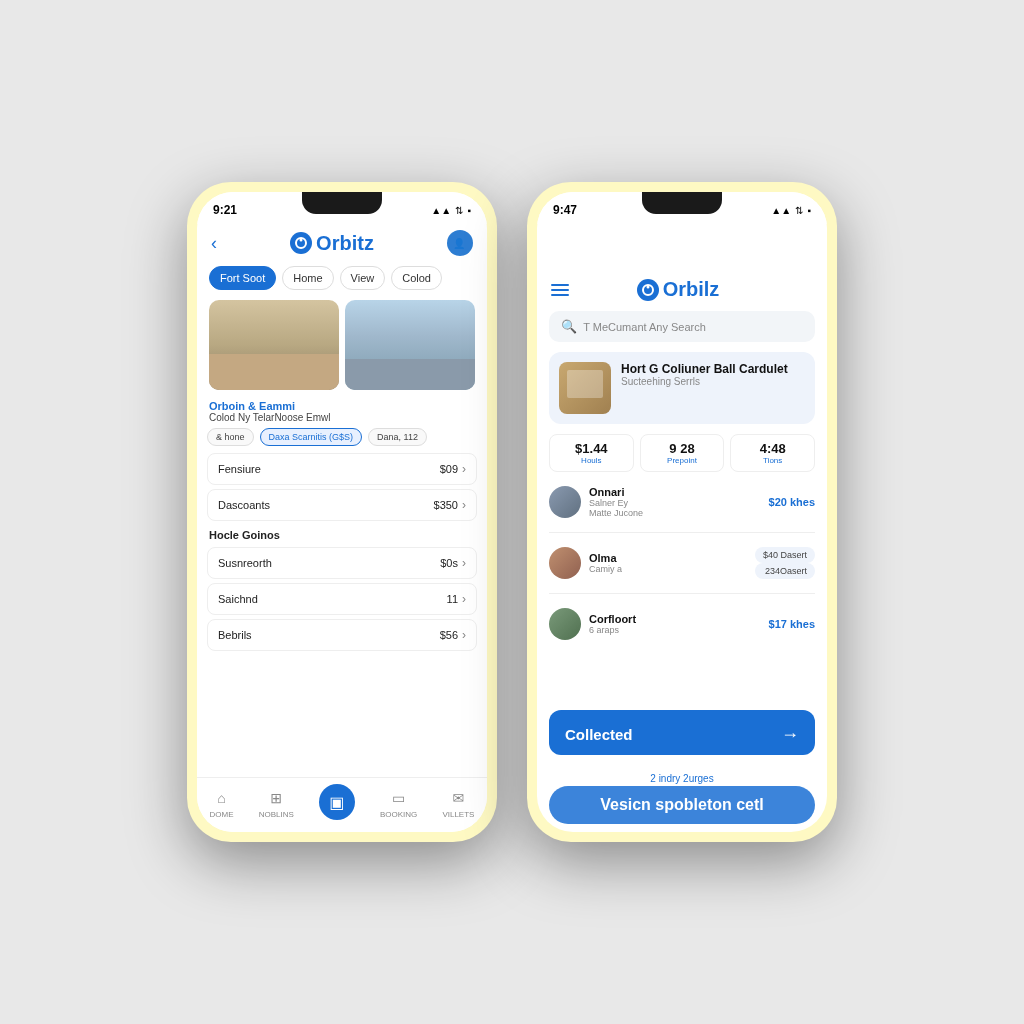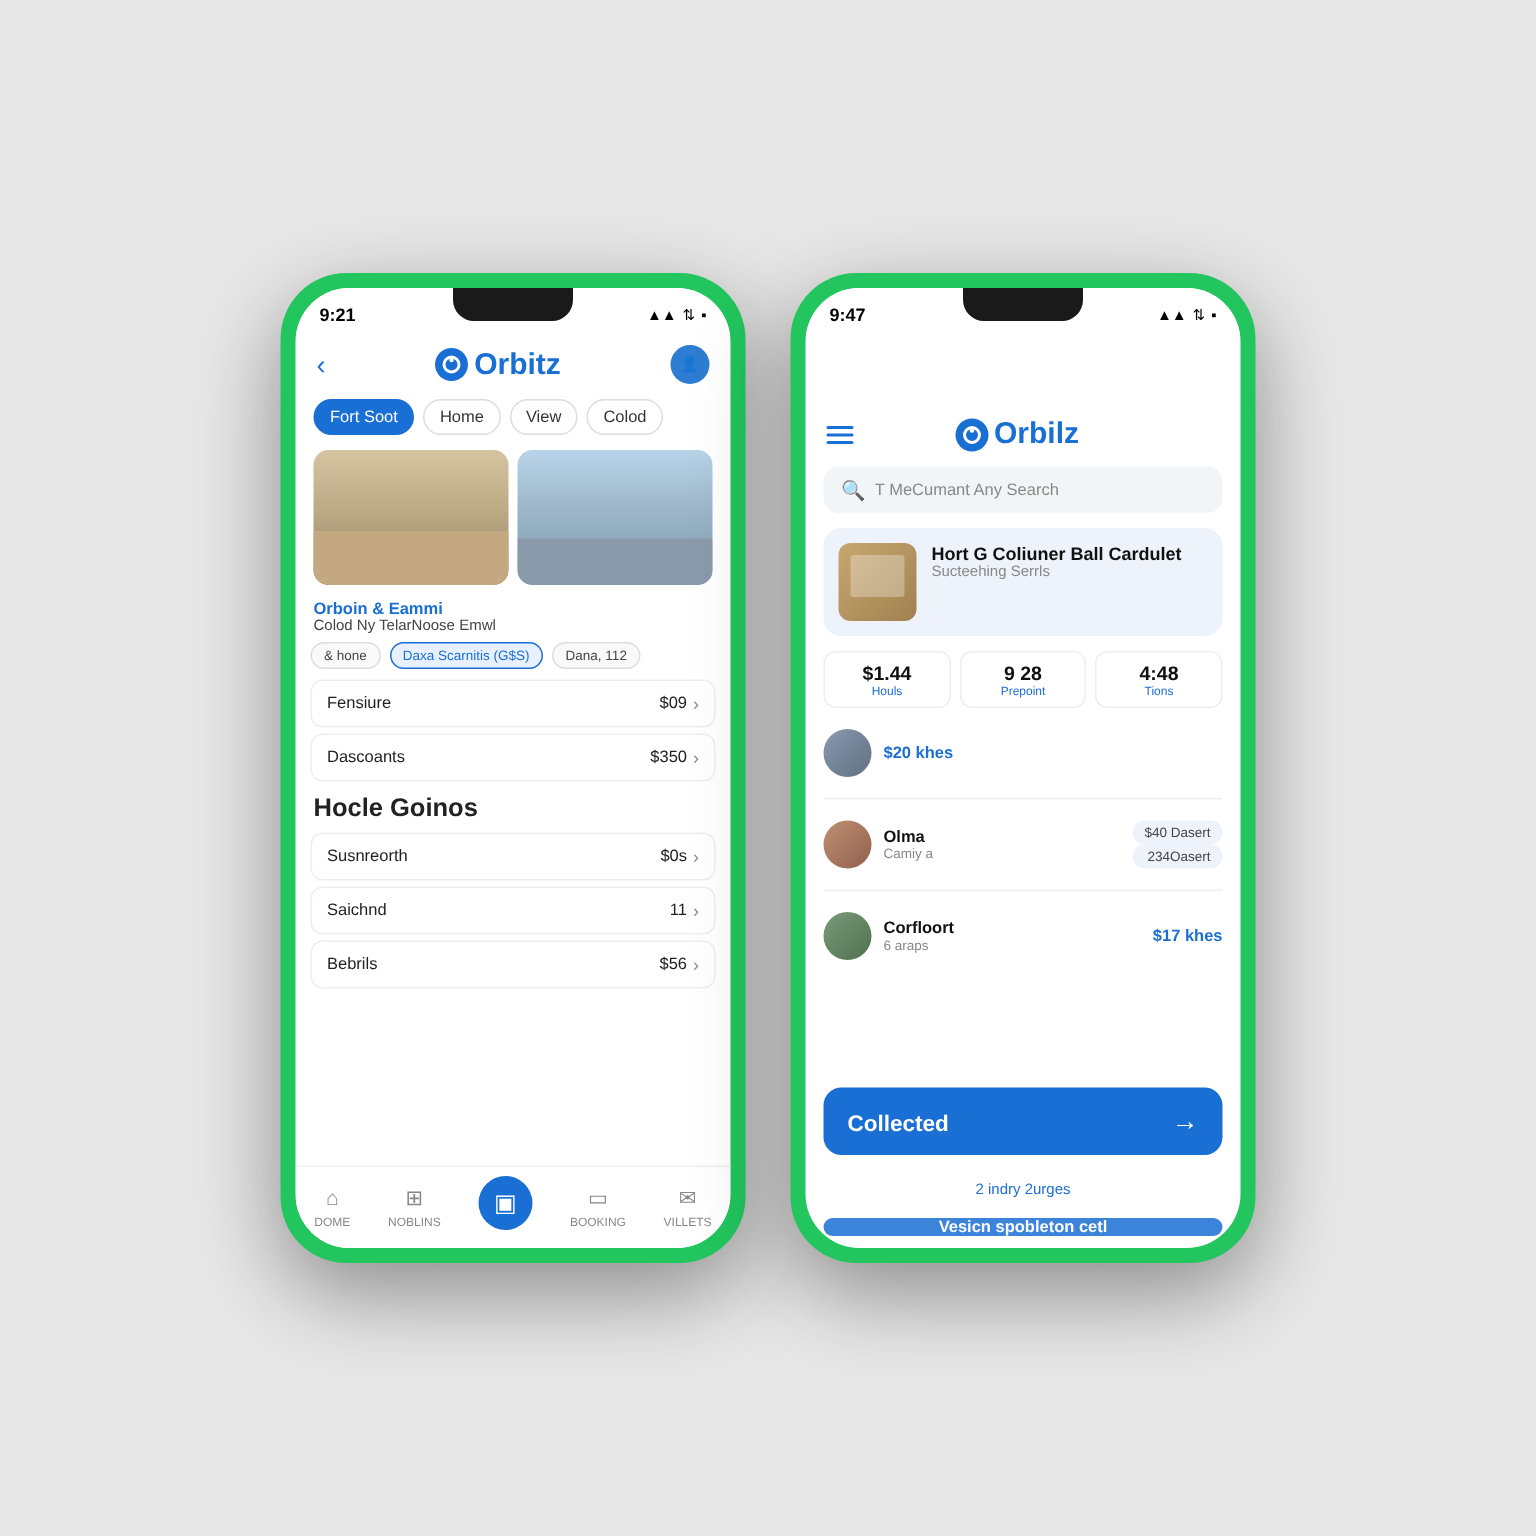--- a/index.html
+++ b/index.html
@@ -20,21 +20,21 @@
       display: flex;
       justify-content: center;
       align-items: center;
       gap: 30px;
     }
 
     
     .phone {
       width: 310px;
       height: 660px;
-      background: #22c55e;
+      background: #fef9c3;
       border-radius: 44px;
       padding: 10px;
       box-shadow: 0 20px 60px rgba(0,0,0,0.4);
       position: relative;
     }
     .phone-inner {
       width: 100%;
       height: 100%;
       background: #fff;
       border-radius: 36px;
@@ -236,21 +236,21 @@
       border: 1px solid #eee;
       border-radius: 8px;
       gap: 12px;
     }
     .list-item-row .item-label { font-size: 11px; color: #222; font-weight: 500; }
     .list-item-row .item-right { display: flex; align-items: center; gap: 4px; }
     .list-item-row .item-price { font-size: 11px; color: #222; }
     .list-item-row .item-chevron { font-size: 12px; color: #888; }
 
     .section-header {
-      font-size: 17px;
+      font-size: 11px;
       font-weight: 700;
       color: #222;
       padding: 4px 2px 2px;
     }
 
     
     .bottom-nav {
       display: flex;
       justify-content: space-around;
       align-items: center;
@@ -435,26 +435,26 @@
 
     .sub-text {
       text-align: center;
       font-size: 10px;
       color: #1a6fd4;
       padding: 2px 0;
       flex-shrink: 0;
     }
 
     .secondary-btn {
-      margin: 11px 12px 8px;
+      margin: 0 12px 8px;
       background: #1a6fd4;
       border-radius: 20px;
-      padding: 0 16px;
+      padding: 10px 16px;
       text-align: center;
-      font-size: 11px;
+      font-size: 16px;
       font-weight: 600;
       color: #fff;
       flex-shrink: 0;
       opacity: 0.85;
     }
   </style>
 </head>
 <body>
 
 <div class="scene">
@@ -634,20 +634,25 @@
           <div class="stat-box">
             <div class="stat-val">4:48</div>
             <div class="stat-label">Tions</div>
           </div>
         </div>
 
         <div class="person-list">
 
           <div class="person-row">
             <div class="person-avatar avatar-1"></div>
+            <div class="person-details">
+              <div class="person-name">Onnari</div>
+              <div class="person-sub">Salner Ey</div>
+              <div class="person-sub2">Matte Jucone</div>
+            </div>
             <div class="person-right">
               <div class="person-price">$20 khes</div>
             </div>
           </div>
           <div class="divider"></div>
 
           <div class="person-row">
             <div class="person-avatar avatar-2"></div>
             <div class="person-details">
               <div class="person-name">Olma</div>

